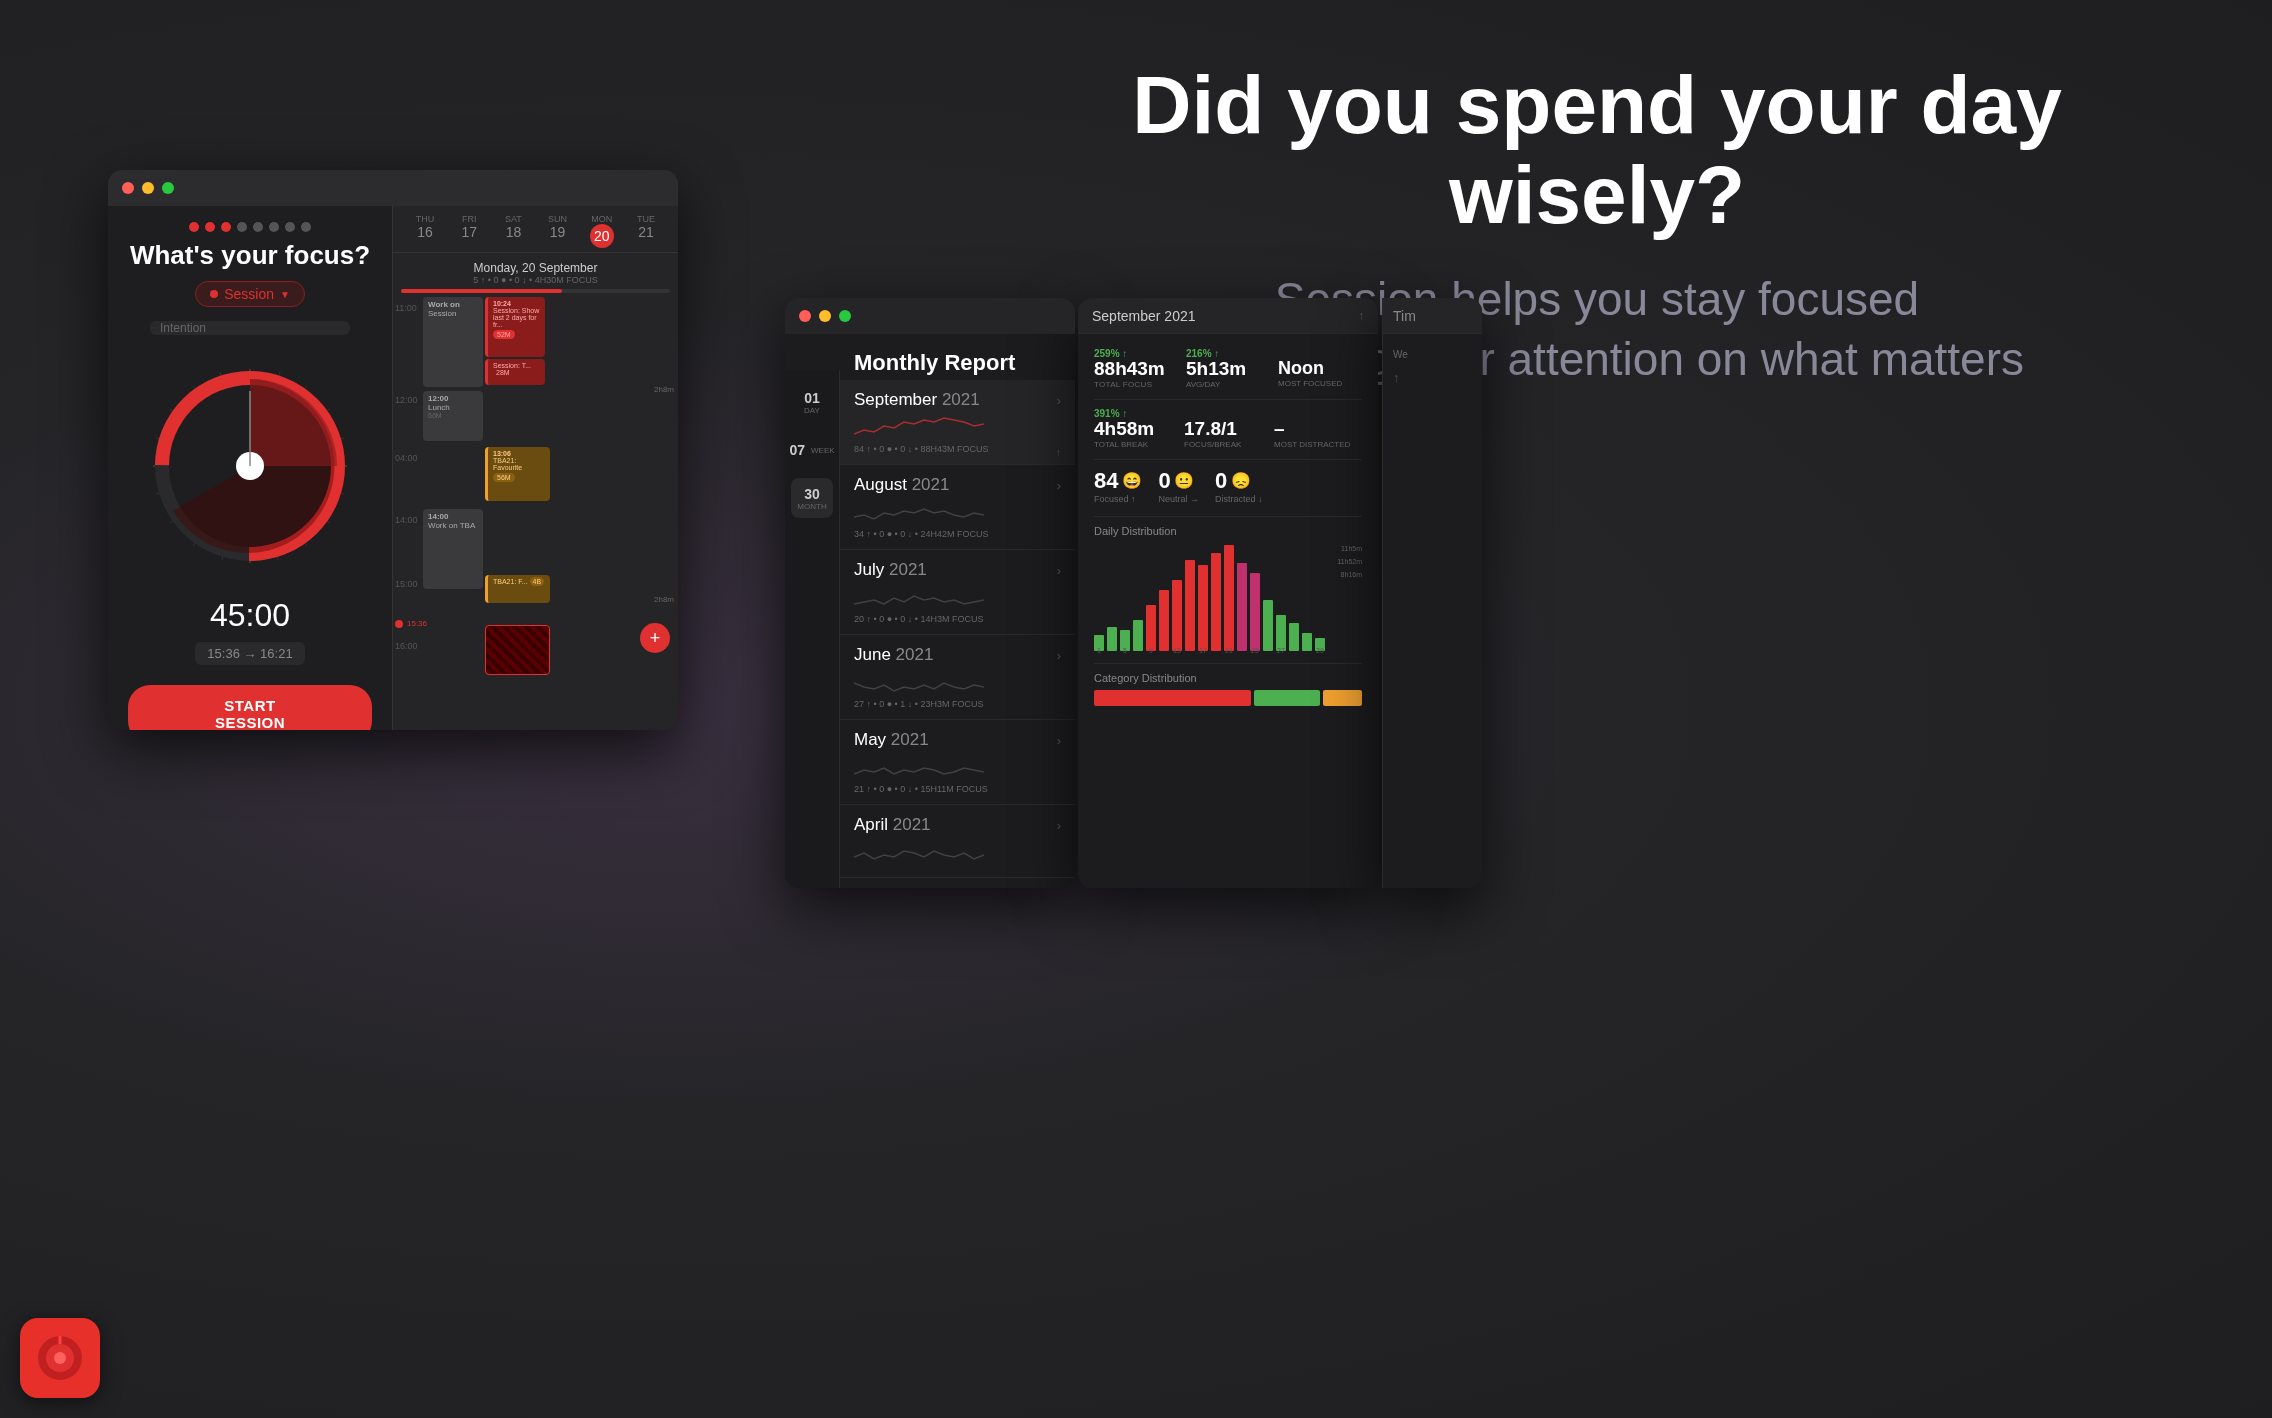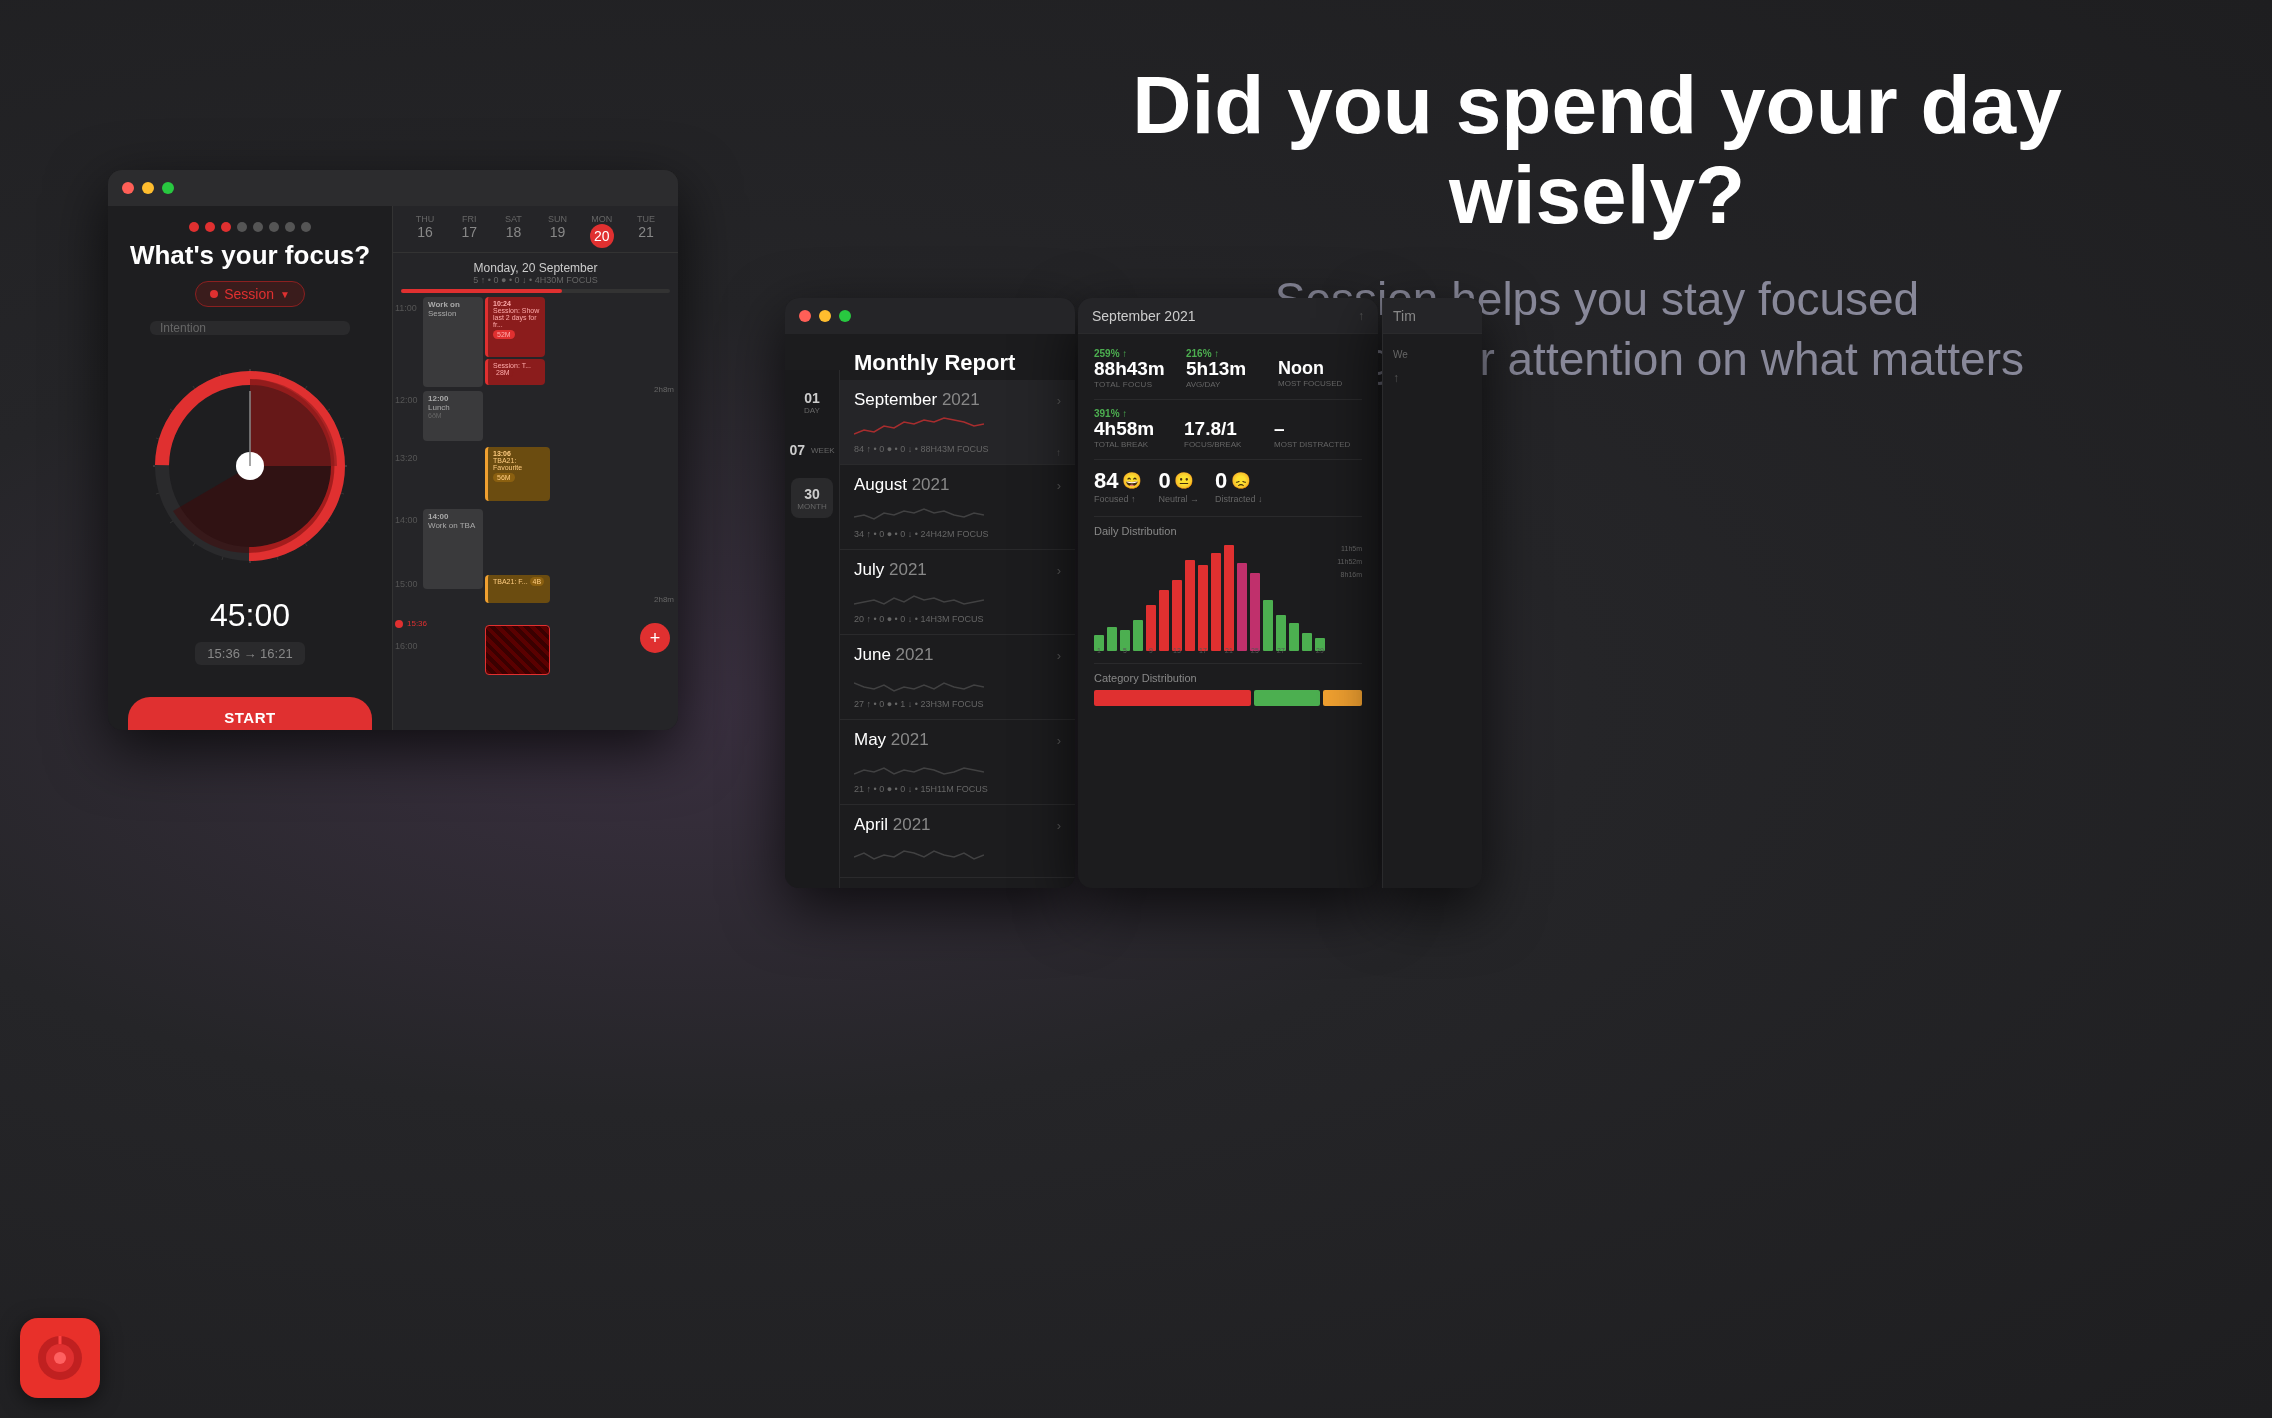--- a/index.html
+++ b/index.html
@@ -159,21 +159,21 @@
     .timer-display {
       font-size: 32px;
       font-weight: 300;
       color: #fff;
       margin-bottom: 8px;
     }
 
     .timer-range {
       font-size: 13px;
       color: #888;
-      margin-bottom: 32px;
+      margin-bottom: 20px;
       background: #2a2a2c;
       padding: 4px 12px;
       border-radius: 6px;
     }
 
     .start-btn {
       background: #e03030;
       color: #fff;
       border: none;
       border-radius: 22px;
@@ -522,21 +522,21 @@
       <div style="position:absolute;right:4px;top:90px;font-size:8px;color:#666;">2h8m</div>
 
       <div style="font-size:9px;color:#555;position:absolute;left:2px;top:100px;">12:00</div>
 
       <div class="cal-event gray" style="position:absolute;left:30px;top:96px;width:60px;height:50px;">
         <div style="font-size:8px;font-weight:600;">12:00</div>
         <div style="font-size:8px;">Lunch</div>
         <div style="font-size:7px;color:#666;">6ðM</div>
       </div>
 
-      <div style="font-size:9px;color:#555;position:absolute;left:2px;top:158px;">13:20</div>
+      <div style="font-size:9px;color:#555;position:absolute;left:2px;top:158px;">04:00</div>
 
       <div class="cal-event orange" style="position:absolute;left:92px;top:152px;width:65px;height:54px;">
         <div style="font-size:7px;font-weight:600;">13:06</div>
         <div style="font-size:7px;">TBA21: Favourite</div>
         <div style="font-size:7px;background:#8b6010;border-radius:8px;padding:1px 4px;margin-top:2px;display:inline-block;">56M</div>
       </div>
 
       <div style="font-size:9px;color:#555;position:absolute;left:2px;top:220px;">14:00</div>
 
       <div class="cal-event gray" style="position:absolute;left:30px;top:214px;width:60px;height:80px;">

